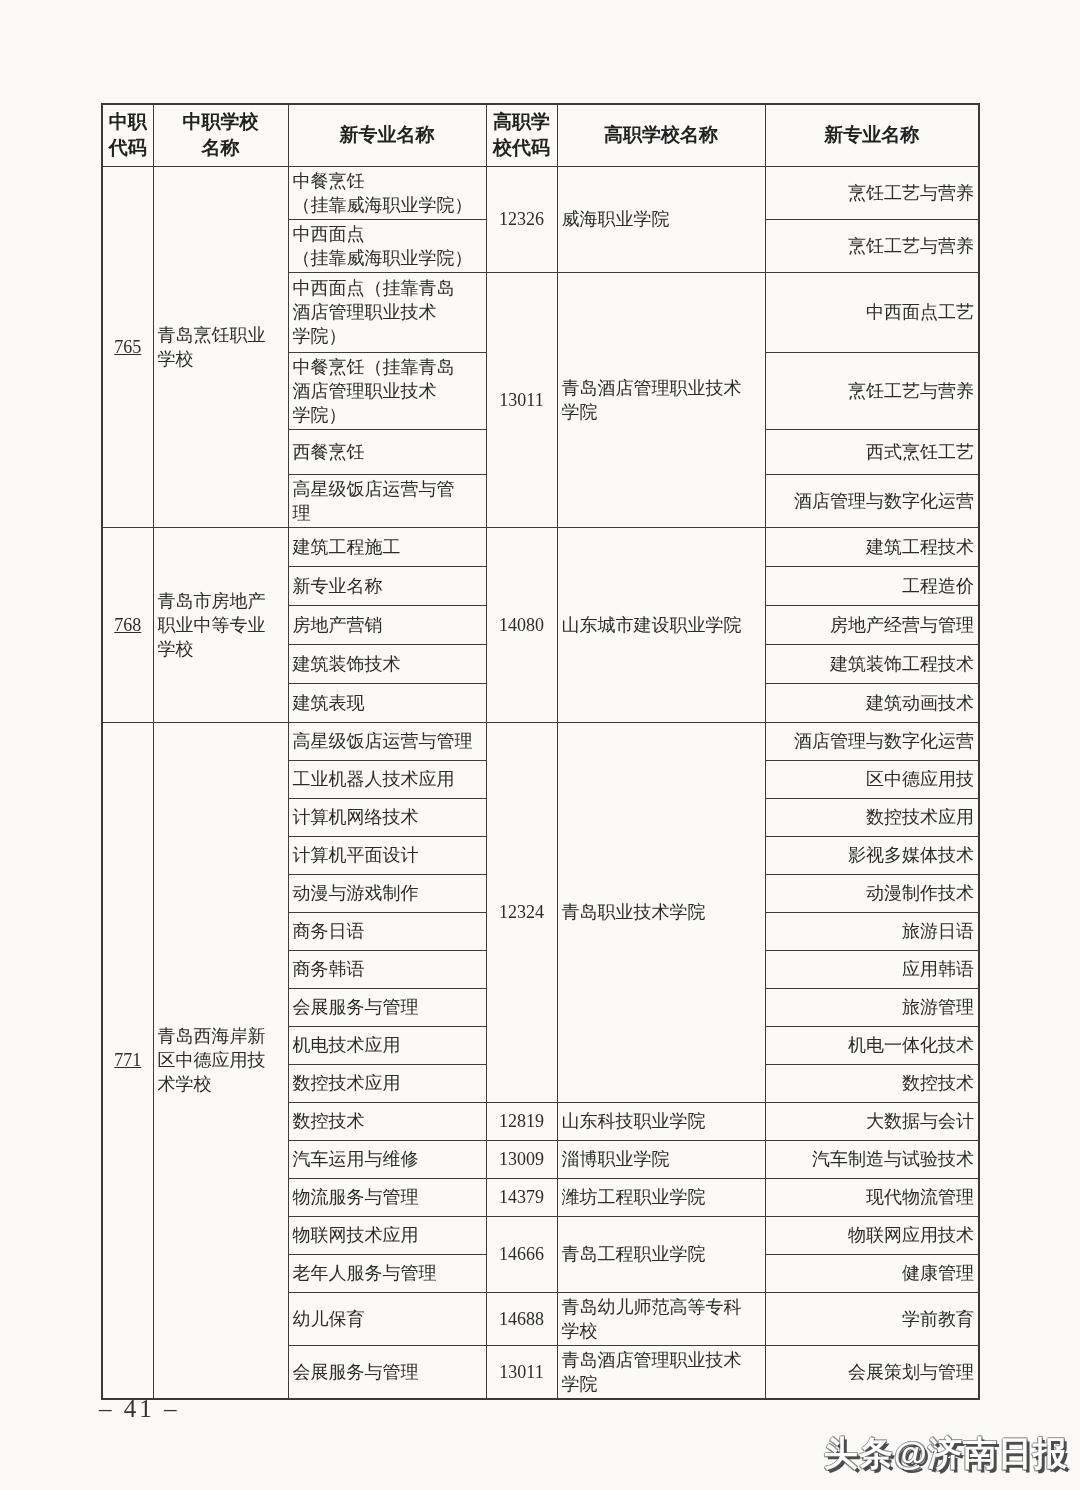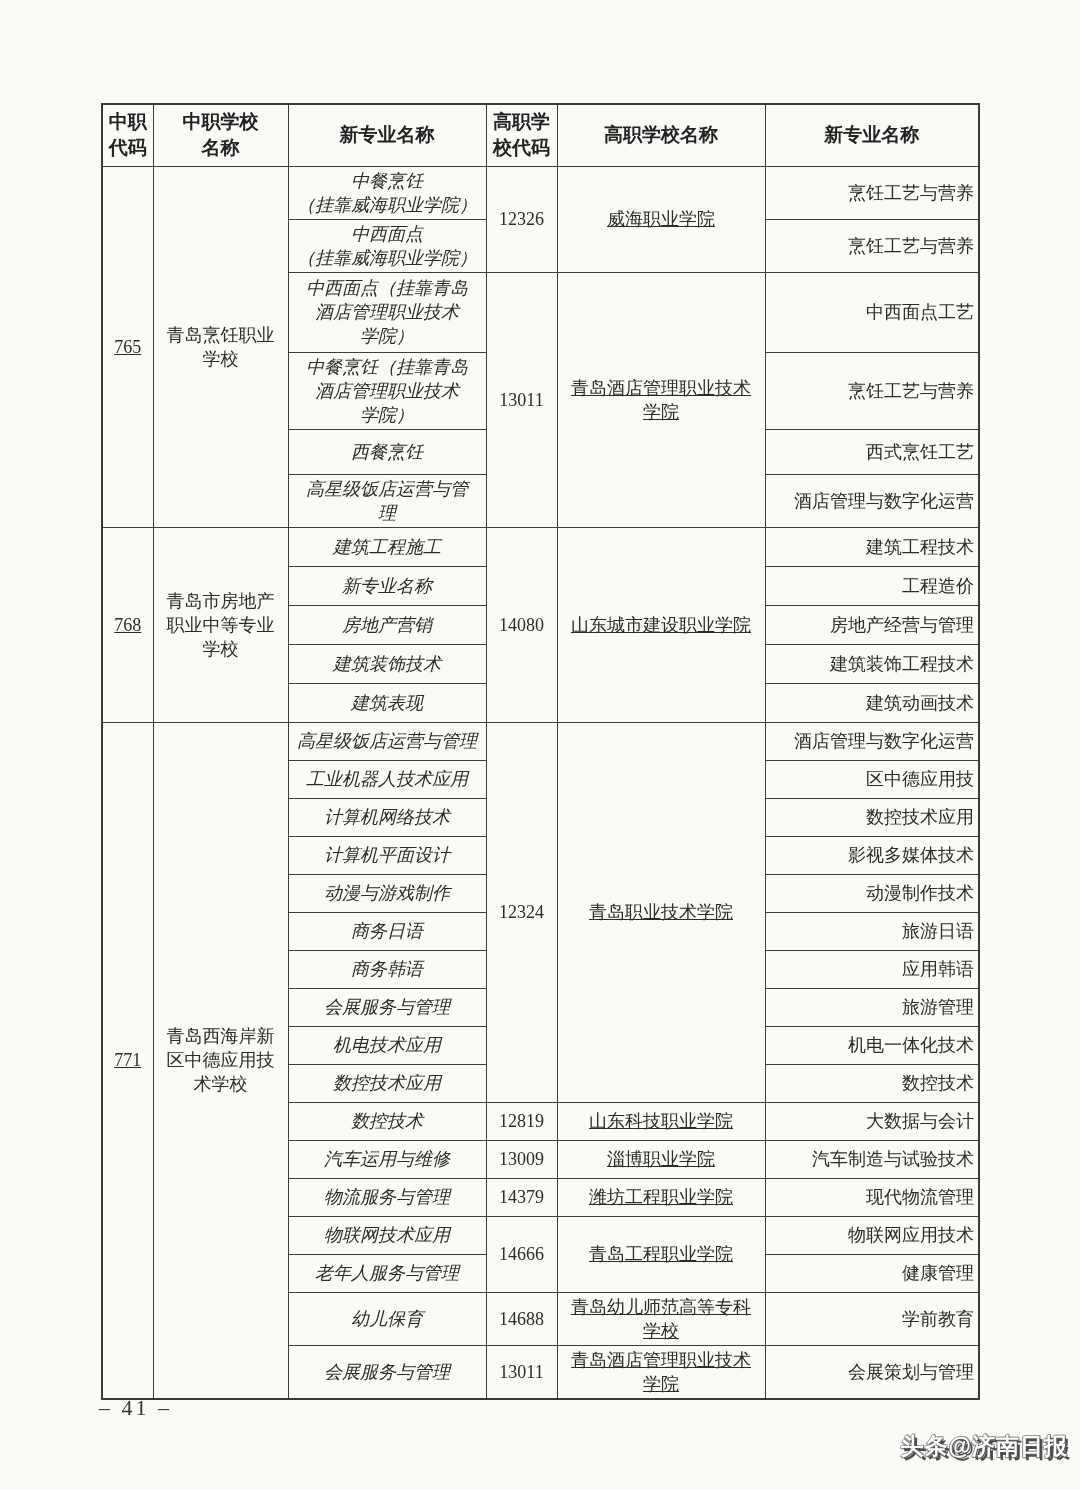--- a/index.html
+++ b/index.html
@@ -34,41 +34,41 @@
     font-weight: normal;
   }
   table.main th {
     font-weight: bold;
     text-align: center;
     font-size: 19px;
     line-height: 26px;
     color: #222;
   }
   .c-code   { text-align: center; text-decoration: underline; }
-  .c-school { text-align: center; }
-  .c-major  { text-align: center; padding-left: 6px; font-style: italic; }
+  .c-school { text-align: left; }
+  .c-major  { text-align: left; padding-left: 6px; }
   .c-hcode  { text-align: center; }
-  .c-hschool{ text-align: center; padding-left: 7px; text-decoration: underline; }
+  .c-hschool{ text-align: left; padding-left: 7px; }
   .c-hmajor { text-align: right; padding-left: 8px; }
   .page-num {
     position: absolute;
     left: 99px;
     top: 1395px;
-    font-size: 22px;
+    font-size: 25px;
     letter-spacing: 3px;
     color: #333;
     text-align: center;
   }
   .watermark {
     position: absolute;
     right: 12px;
     top: 1431px;
     font-family: "Liberation Sans", "DejaVu Sans", sans-serif;
     font-weight: bold;
-    font-size: 23px;
+    font-size: 34px;
     letter-spacing: 1px;
     color: #ffffff;
     text-shadow:
       3px 3px 0 #4c4c4c,
       1px 1px 0 #5a5a5a,
       -1px 0 0 #9d9d9d,
       0 -1px 0 #9d9d9d,
       1px -1px 0 #8a8a8a,
       -1px 1px 0 #8a8a8a;
   }

